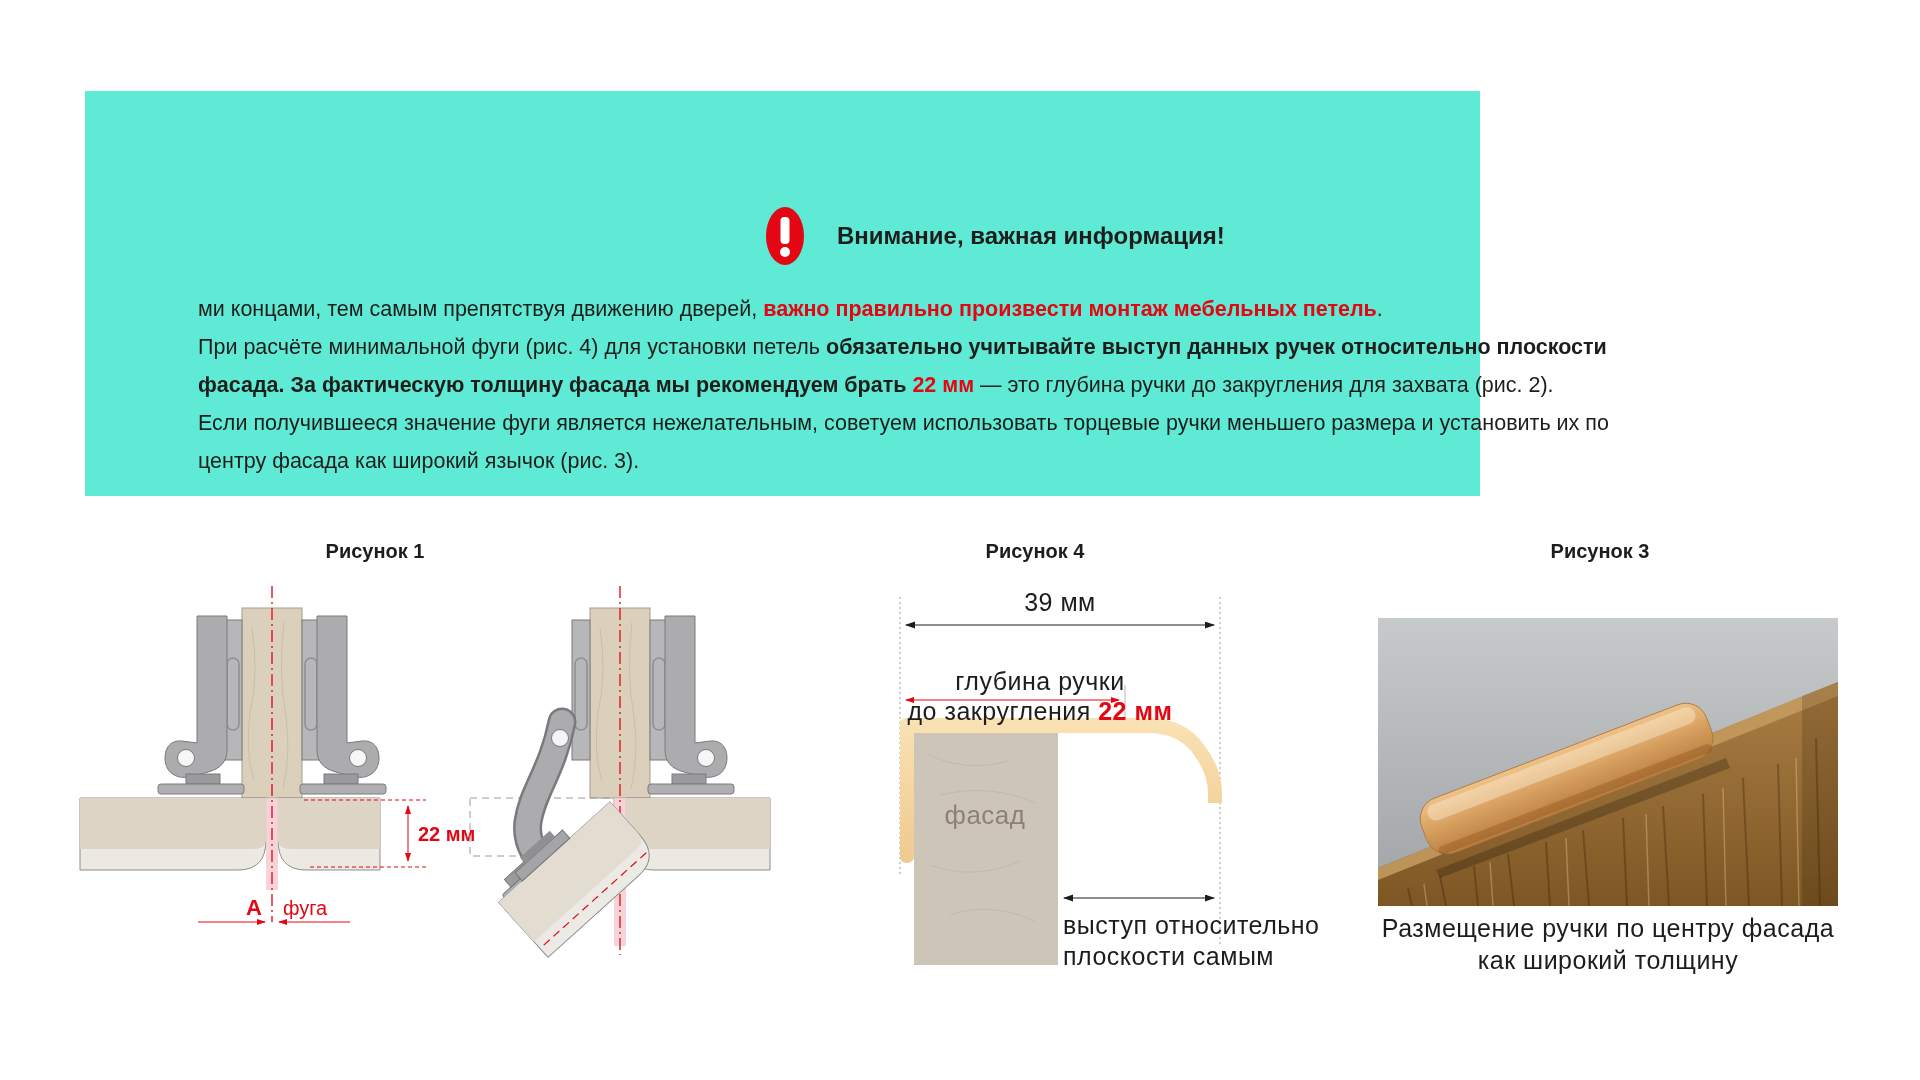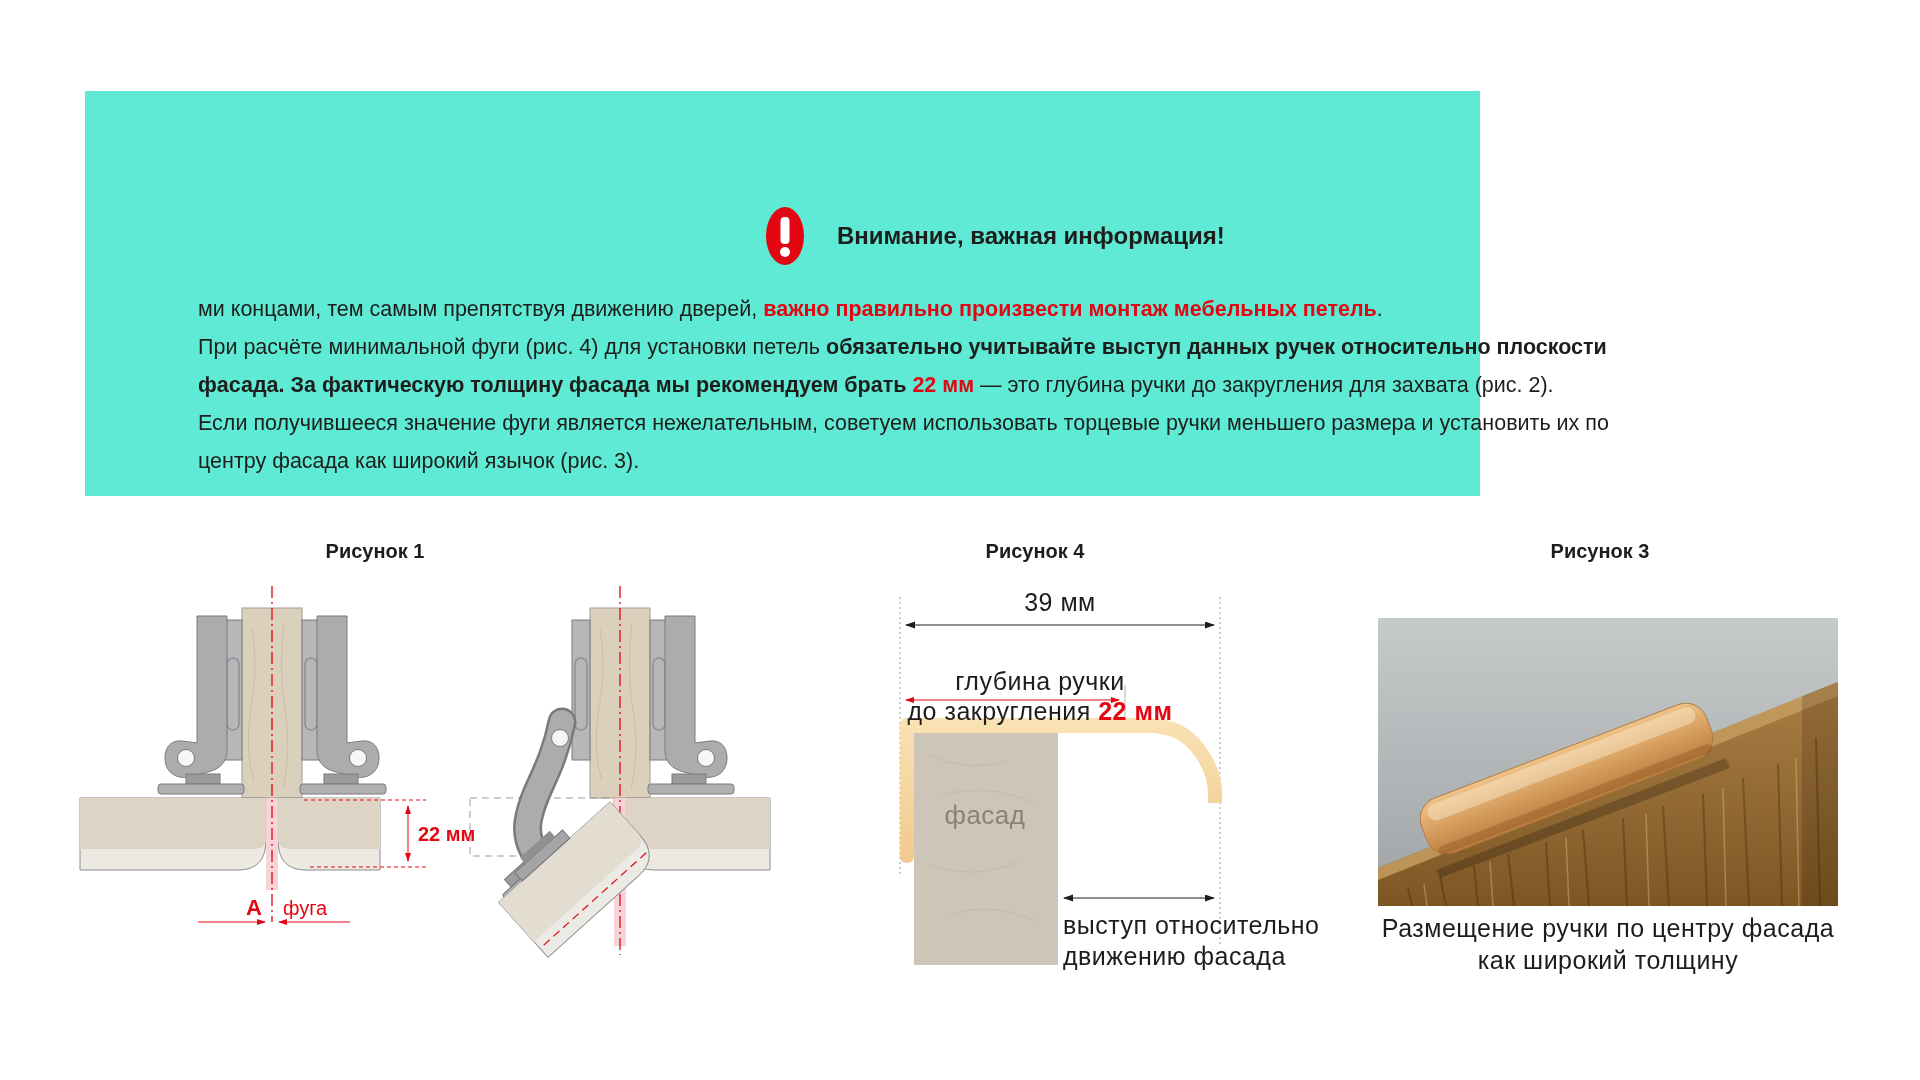--- a/index.html
+++ b/index.html
@@ -170,21 +170,21 @@
 </svg>
 
 <div class="f2-total geo">39 мм</div>
 <div class="f2-depth geo">
   <div>глубина ручки</div>
   <div><span>до закругления </span><span class="red">22 мм</span></div>
 </div>
 <div class="f2-facade geo">фасад</div>
 <div class="f2-prot geo">
   <div>выступ относительно</div>
-  <div>движению фасада</div>
+  <div>плоскости самым</div>
 </div>
 
 <svg class="abs" style="left:1378px;top:618px;" width="460" height="288" viewBox="0 0 460 288">
   <defs>
     <linearGradient id="bg3" x1="0" y1="0" x2="0" y2="1">
       <stop offset="0" stop-color="#c7cacb"></stop>
         <stop offset="1" stop-color="#9fa3a5"></stop>
     </linearGradient>
     <linearGradient id="wood3" x1="0" y1="0" x2="0" y2="1">
       <stop offset="0" stop-color="#ab7f45"></stop>

